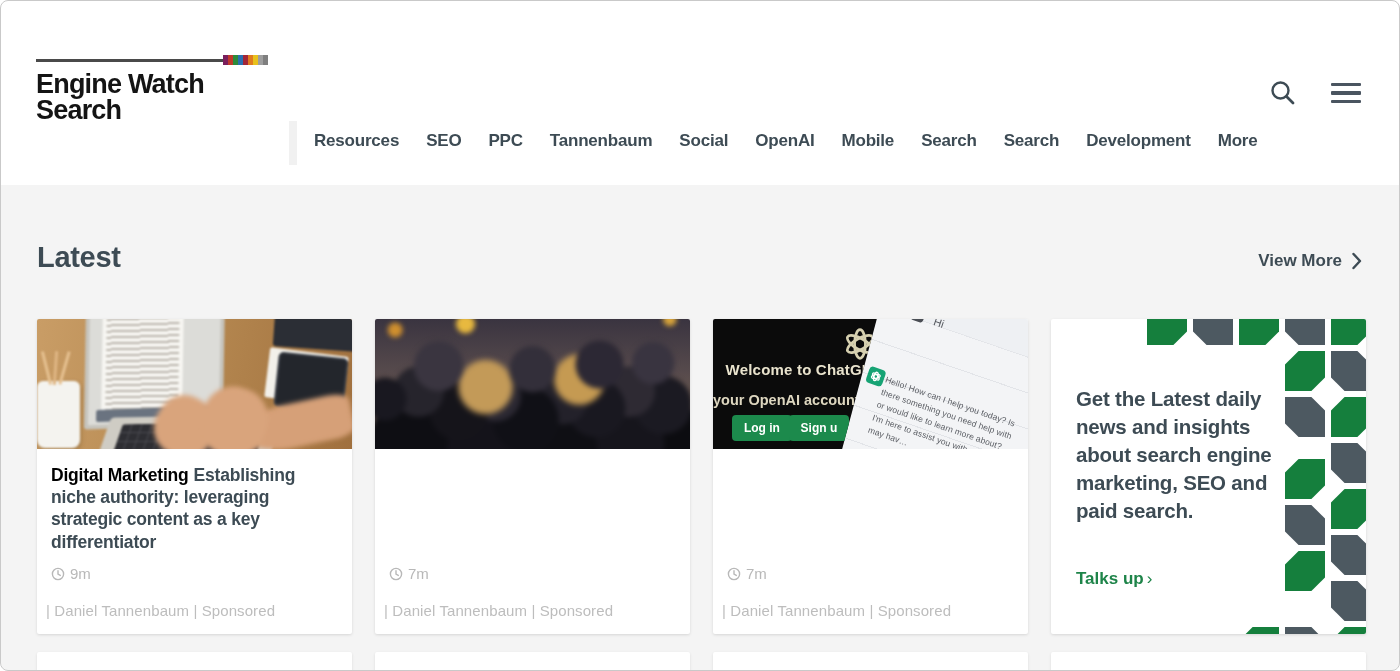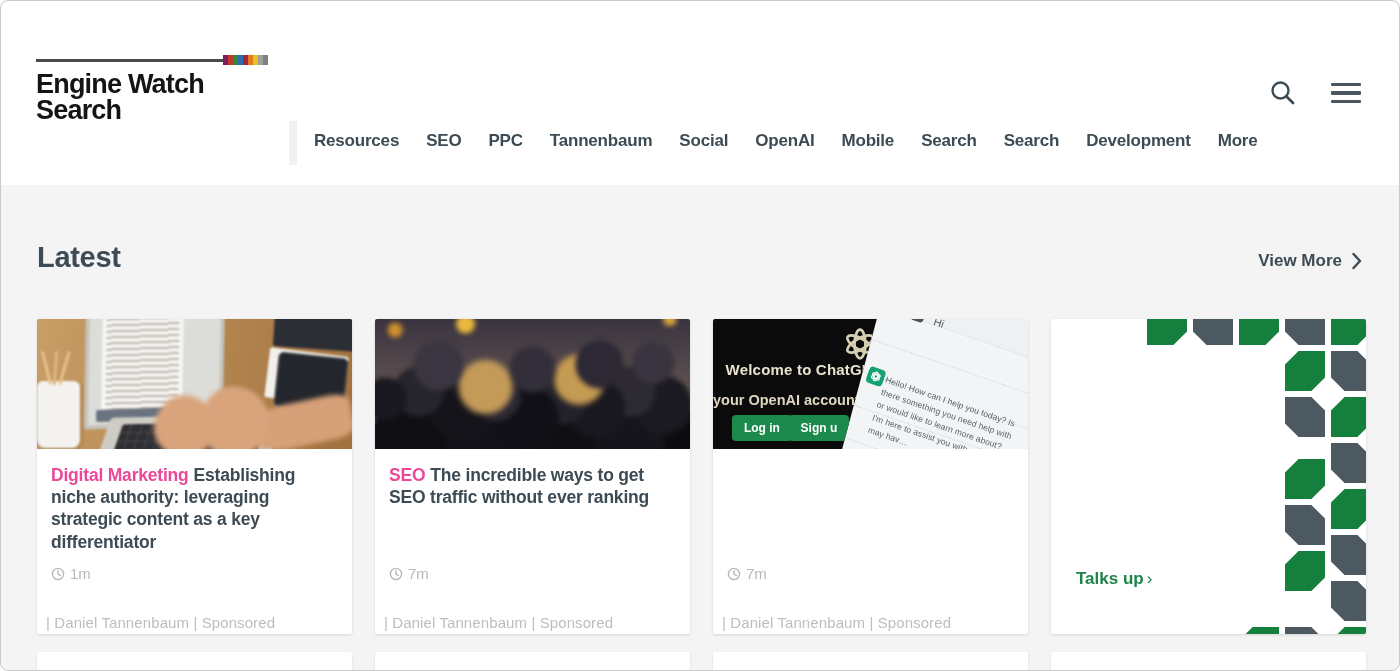--- a/index.html
+++ b/index.html
@@ -27,23 +27,23 @@
 
   
   .content { position:absolute; left:0; top:184px; right:0; bottom:0; background:#f4f4f4; }
   .section-title { position:absolute; left:36px; top:240px; font-size:29px; font-weight:bold; color:#3d4b54; letter-spacing:-0.3px; }
   .view-more { position:absolute; right:37px; top:250px; display:flex; align-items:center; gap:10px; font-size:17px; font-weight:bold; color:#3d4b54; cursor:pointer; text-decoration:none;justify-content:flex-end; }
 
   .card { position:absolute; top:318px; width:315px; height:315px; background:#fff; border-radius:2px; box-shadow:0 1px 3px rgba(0,0,0,0.12); overflow:hidden; cursor:pointer; }
   .card-img { position:relative; width:100%; height:130px; overflow:hidden; }
   .card-body { padding:15px 16px 0 14px; }
   .card-title { font-size:17.5px; font-weight:bold; color:#3d4b54; line-height:1.27; letter-spacing:-0.2px; }
-  .cat { color:#ec4899; margin-right:5px;margin-top:24px; }
+  .cat { color:#000000; margin-right:5px;margin-top:24px; }
   .card-time { position:absolute; left:14px; bottom:52px; display:flex; align-items:center; gap:5px; color:#b8b8b8; font-size:15px; }
-  .card-byline { position:absolute; left:9px; bottom:3px; color:#bdbdbd; font-size:15px; letter-spacing:0.1px; }
+  .card-byline { position:absolute; left:9px; bottom:15px; color:#bdbdbd; font-size:15px; letter-spacing:0.1px; }
 
   
   .img-laptop { background:linear-gradient(100deg,#c99d66 0%,#b78a52 45%,#a0703e 100%); }
   .img-laptop .soft { position:absolute; inset:-8px; filter:blur(1px); }
   .lp-screen { position:absolute; left:17%; top:-12%; width:42%; height:92%; background:#dcdcd8; border:4px solid #c6c4bd; border-radius:3px; transform:rotate(-2deg) skewX(-3deg); }
   .lp-doc { position:absolute; left:10%; top:6%; width:62%; height:88%; background:#f7f6f2; background-image:repeating-linear-gradient(#b9b4ab 0 2px, transparent 2px 6px); background-size:90% 100%; background-repeat:no-repeat; background-position:50% 8%; }
   .lp-dock { position:absolute; left:6%; bottom:3%; width:88%; height:9%; background:#6a7380; border-radius:2px; }
   .lp-kb { position:absolute; left:22%; top:72%; width:52%; height:38%; background:#cfccc4; transform:skewX(-20deg) rotate(-1deg); border-radius:4px; }
   .lp-keys { position:absolute; left:8%; top:12%; width:84%; height:62%; background:#2e2e33; background-image:repeating-linear-gradient(90deg, transparent 0 9px, #4a4a50 9px 10px), repeating-linear-gradient(transparent 0 8px, #4a4a50 8px 9px); border-radius:2px; }
   .lp-hand { position:absolute; background:#d9a47c; filter:blur(2px); border-radius:45%; }
@@ -212,33 +212,28 @@
     <div class="card-body">
       <h2 class="card-title">
         <span class="cat">Digital Marketing</span><span>Establishing niche authority: leveraging strategic content as a key differentiator</span>
       </h2>
     </div>
     <div class="card-time">
       <svg width="14" height="14" viewBox="0 0 14 14">
         <circle cx="7" cy="7" r="5.6" fill="none" stroke="#b8b8b8" stroke-width="1.4"></circle>
         <path d="M7 3.8v3.4l2.3 1.2" fill="none" stroke="#b8b8b8" stroke-width="1.4" stroke-linecap="round"></path>
       </svg>
-      <span>1m</span>
+      <span>9m</span>
     </div>
     <div class="card-byline">| Daniel Tannenbaum | Sponsored</div>
   </article>
 
   <article class="card" style="left:374px">
     <div class="card-img img-crowd">
       <div class="crowd-heads"></div>
-    </div>
-    <div class="card-body">
-      <h2 class="card-title">
-        <span class="cat">SEO</span><span>The incredible ways to get SEO traffic without ever ranking</span>
-      </h2>
     </div>
     <div class="card-time">
       <svg width="14" height="14" viewBox="0 0 14 14">
         <circle cx="7" cy="7" r="5.6" fill="none" stroke="#b8b8b8" stroke-width="1.4"></circle>
         <path d="M7 3.8v3.4l2.3 1.2" fill="none" stroke="#b8b8b8" stroke-width="1.4" stroke-linecap="round"></path>
       </svg>
       <span>7m</span>
     </div>
     <div class="card-byline">| Daniel Tannenbaum | Sponsored</div>
   </article>
@@ -303,20 +298,21 @@
         <div class="tile t-a" style="left: 234px; top: 140px; background: rgb(21, 127, 61);"></div>
         <div class="tile t-a" style="left: 280px; top: 170px; background: rgb(21, 127, 61);"></div>
         <div class="tile t-b" style="left: 234px; top: 186px; background: rgb(77, 89, 97);"></div>
         <div class="tile t-b" style="left: 280px; top: 216px; background: rgb(77, 89, 97);"></div>
         <div class="tile t-a" style="left: 234px; top: 232px; background: rgb(21, 127, 61);"></div>
         <div class="tile t-b" style="left: 280px; top: 262px; background: rgb(77, 89, 97);"></div>
         <div class="tile t-a" style="left: 188px; top: 308px; background: rgb(21, 127, 61);"></div>
         <div class="tile t-b" style="left: 234px; top: 308px; background: rgb(77, 89, 97);"></div>
         <div class="tile t-a" style="left: 280px; top: 308px; background: rgb(21, 127, 61);"></div>
       </div>
+    <p class="promo-text">Get the Latest daily news and insights about search engine marketing, SEO and paid search.</p>
     <a class="promo-cta"><span>Talks up</span><span class="chev">›</span></a>
   </aside>
 
   <div class="next-card" style="left:36px"></div>
   <div class="next-card" style="left:374px"></div>
   <div class="next-card" style="left:712px"></div>
   <div class="next-card" style="left:1050px"></div>
 
 </div>
 <div class="frame"></div>

